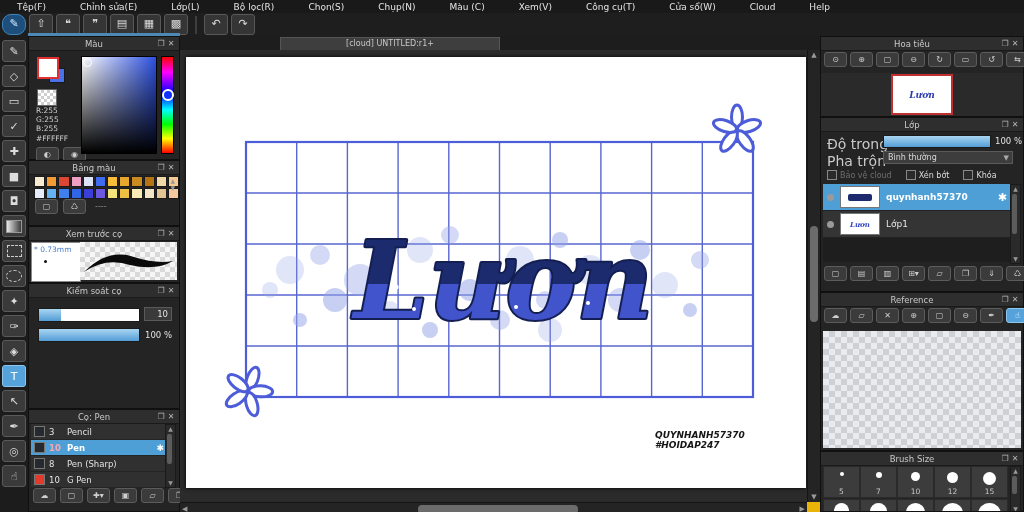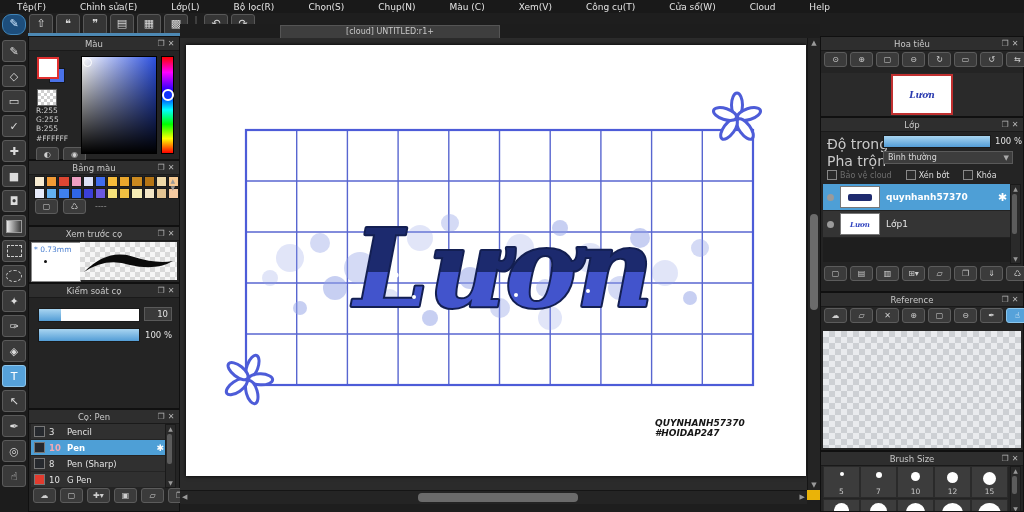--- a/index.html
+++ b/index.html
@@ -78,21 +78,21 @@
   .bsw{width:9px;height:9px;border:1px solid #777;flex:none;}
   .bnum{width:14px;flex:none;}
   .selnum{color:#f4a9b4;}
   .bname{flex:1;}
   .bgear{font-size:9px;color:#fff;padding-right:3px;}
   .vscroll{position:absolute;width:9px;background:#2a2a2a;border:1px solid #1a1a1a;}
   .varrow{height:8px;font-size:6px;color:#999;text-align:center;line-height:8px;}
   .vthumb{position:absolute;left:1px;width:5px;background:#5c5c5c;border-radius:2px;}
   #brushbar{position:absolute;left:4px;top:78px;display:flex;gap:4px;align-items:center;}
   
-  #canvasarea{position:absolute;left:180px;top:24px;width:640px;height:476px;background:#eab308;}
+  #canvasarea{position:absolute;left:180px;top:36px;width:640px;height:476px;background:#eab308;}
   #tabstrip{position:absolute;left:0;top:0;width:640px;height:14px;background:#1d1d1d;}
   #ctab{position:absolute;left:100px;top:1px;width:220px;height:13px;background:#3e3e3e;border:1px solid #555;
         border-bottom:none;font-size:8px;color:#c8c8c8;text-align:center;line-height:12px;box-sizing:border-box;}
   #viewport{position:absolute;left:0;top:14px;width:627px;height:452px;background:#2b2b2b;overflow:hidden;}
   #whitecanvas{position:absolute;left:6px;top:7px;width:620px;height:431px;background:#fff;box-shadow:0 0 4px #000;}
   #vsb{position:absolute;left:627px;top:14px;width:13px;height:452px;background:#242424;border-left:1px solid #151515;box-sizing:border-box;}
   #vsb .sbarrow{height:10px;font-size:7px;color:#9a9a9a;text-align:center;line-height:10px;}
   #vsb .sbthumb{position:absolute;left:2px;top:176px;width:8px;height:96px;background:#6b6b6b;border-radius:4px;}
   #vsb .sbdown{position:absolute;bottom:0;width:100%;}
   #hsb{position:absolute;left:0px;top:466px;width:627px;height:14px;background:#242424;border-top:1px solid #151515;box-sizing:border-box;}

